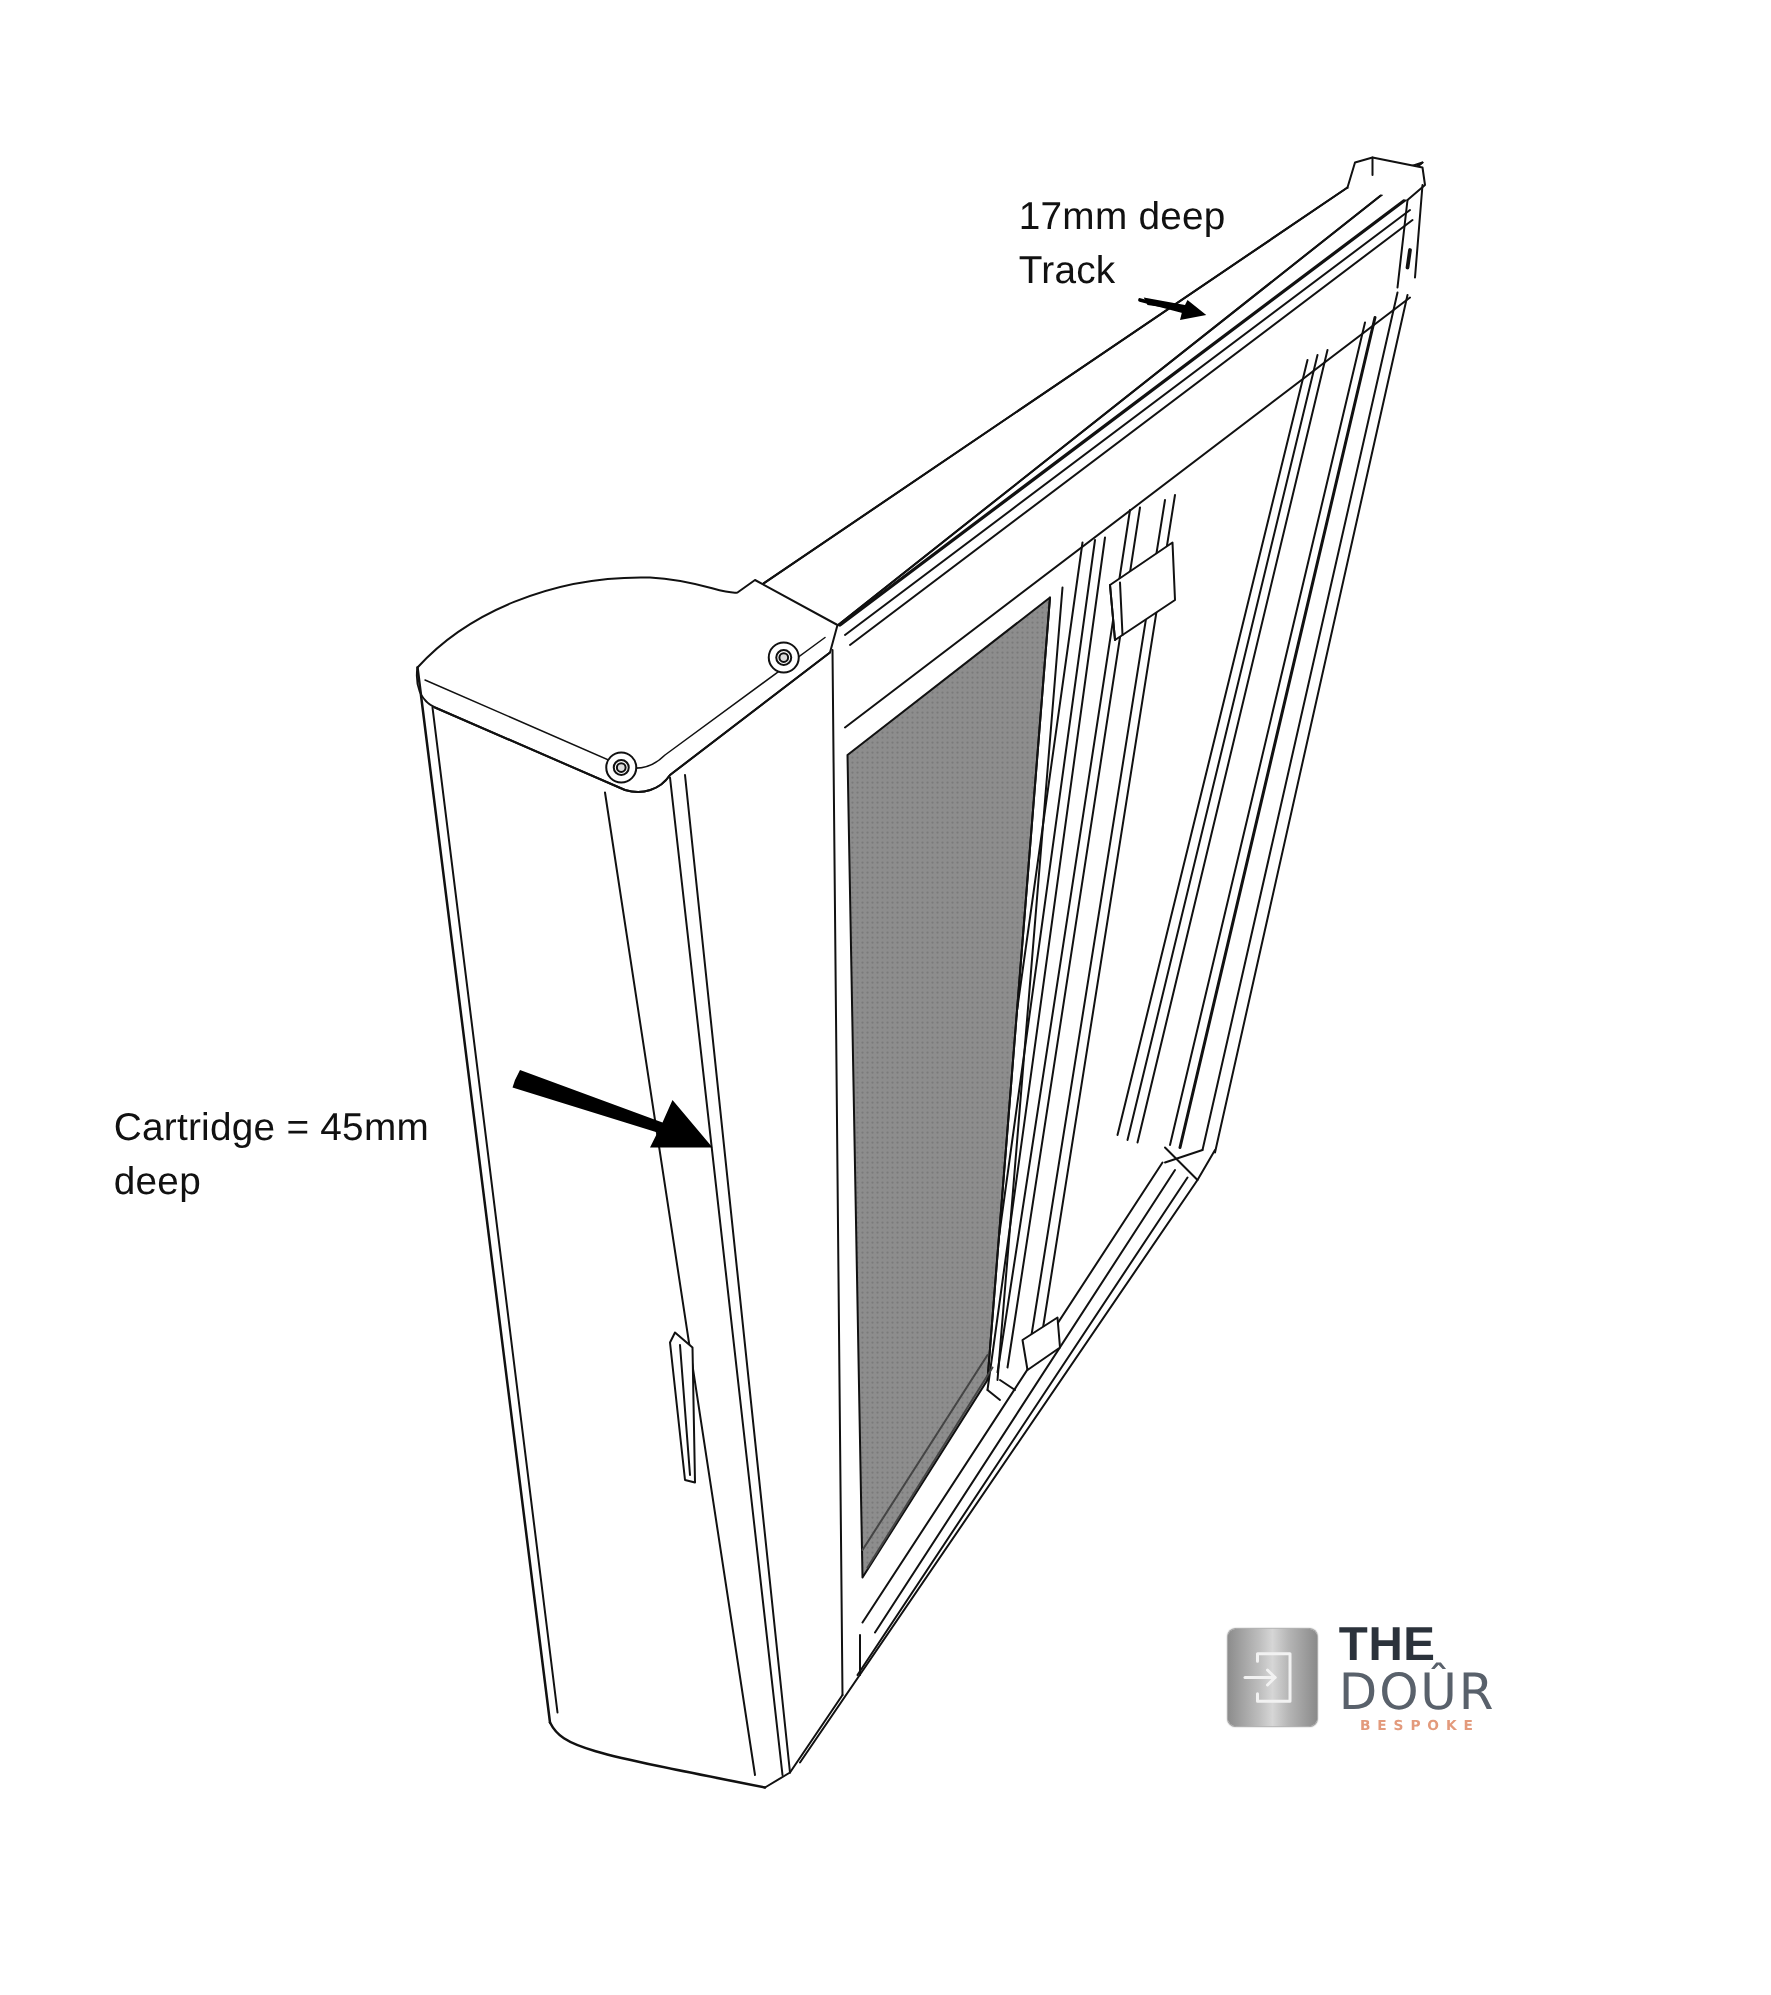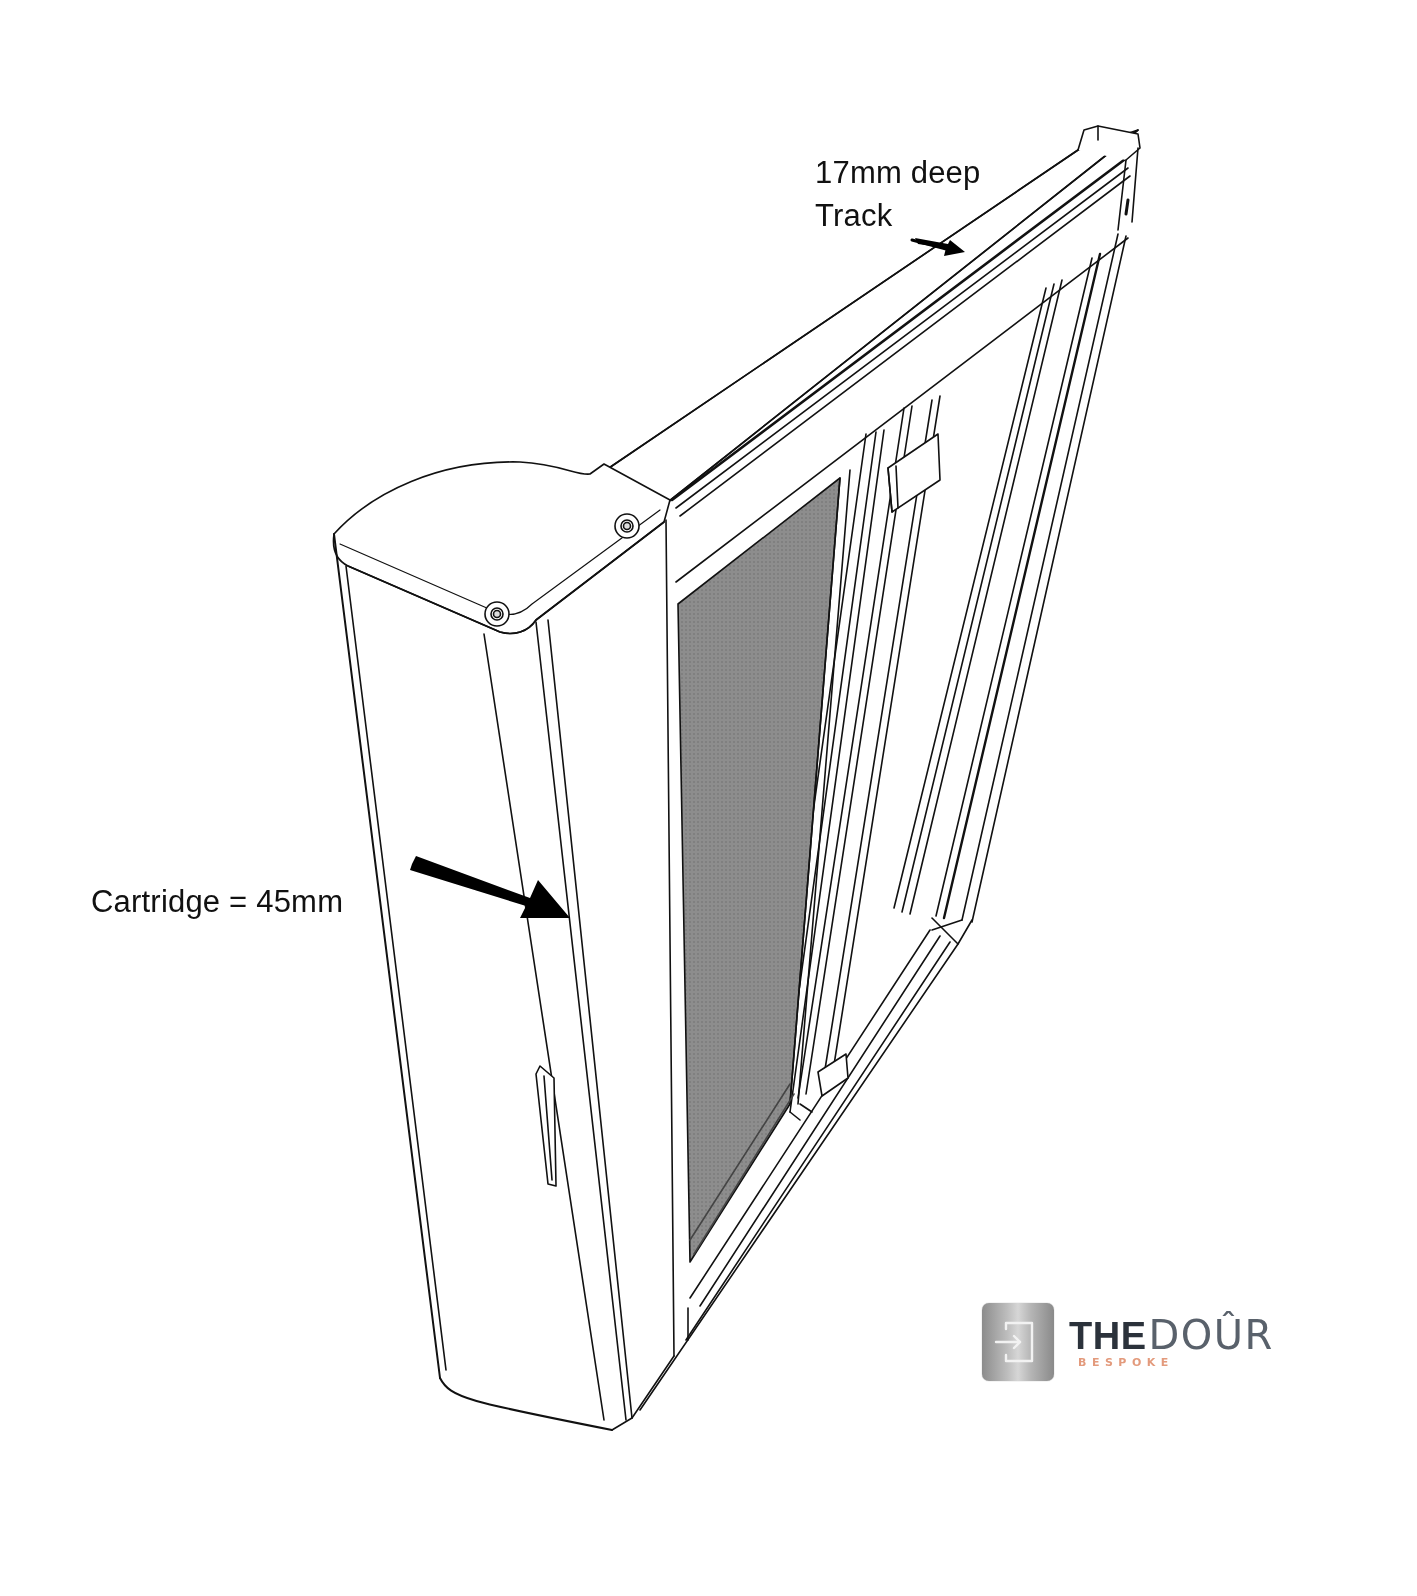--- a/index.html
+++ b/index.html
@@ -6,24 +6,24 @@
   body { width:1417px; height:1596px; position:relative; overflow:hidden; font-family:"Liberation Sans", sans-serif; }
   #stage { position:absolute; left:0; top:0; width:1417px; height:1596px; }
   .label { position:absolute; color:#111111; font-family:"Liberation Sans", sans-serif; font-size:31px; line-height:43px; letter-spacing:0.2px; white-space:nowrap; }
   #label-track { left:815px; top:151px; }
   #label-cartridge { left:91px; top:850px;margin-top:30px; }
   .logo { position:absolute; left:982px; top:1302px; height:80px; display:flex; align-items:center; }
   .logo-badge { width:72px; height:78px; border-radius:7px;
     background:linear-gradient(90deg,#8c8c8c 0%,#bdbdbd 35%,#d6d6d6 50%,#b5b5b5 68%,#8a8a8a 100%);
     position:relative; box-shadow:0 0 1px #888; }
   .logo-text { margin-left:15px; display:flex; flex-direction:column; justify-content:center; }
-  .logo-row { display:flex; align-items:baseline; }
+  .logo-row { display:flex; align-items:baseline;flex-direction:column; }
   .logo-the { font-family:"Liberation Sans", sans-serif; font-weight:bold; font-size:38px; color:#2b323b; letter-spacing:0.5px; line-height:38px; }
   .logo-dour { font-family:"DejaVu Sans", sans-serif; font-size:40px; color:#59616b; letter-spacing:1.5px; line-height:38px; margin-left:2px; font-weight:normal; }
-  .logo-sub { font-family:"DejaVu Sans", sans-serif; font-size:11px; color:#e39a7c; letter-spacing:5.5px; margin-top:1px; margin-left:9px; font-weight:bold; }
+  .logo-sub { font-family:"DejaVu Sans", sans-serif; font-size:11px; color:#e39a7c; letter-spacing:5.5px; margin-top:1px; margin-left:19px; font-weight:bold; }
 </style>
 </head>
 <body>
 
 <div id="stage">
   <svg width="1417" height="1596" viewBox="0 0 1417 1596" xmlns="http://www.w3.org/2000/svg">
     <defs>
       <pattern id="meshpat" width="4" height="4" patternUnits="userSpaceOnUse">
         <rect width="4" height="4" fill="#8d8d8d"></rect>
         <circle cx="2" cy="2" r="0.9" fill="#7a7a7a"></circle>
@@ -134,20 +134,21 @@
     </g>
   </svg>
 
   <div class="label" id="label-track">
     <div>17mm deep</div>
     <div>Track</div>
   </div>
 
   <div class="label" id="label-cartridge">
     <div>Cartridge = 45mm</div>
+    <div>deep</div>
   </div>
 
   <div class="logo">
     <div class="logo-badge">
       <svg width="72" height="78" viewBox="0 0 72 78" xmlns="http://www.w3.org/2000/svg">
         <g fill="none" stroke="#f2f2f2" stroke-width="2.4" stroke-linecap="round" stroke-linejoin="round">
           <path d="M24,26 L24,20 L50,20 L50,58 L24,58 L24,52"></path>
           <line x1="14" y1="39" x2="38" y2="39"></line>
           <path d="M32,33 L38,39 L32,45"></path>
         </g>

